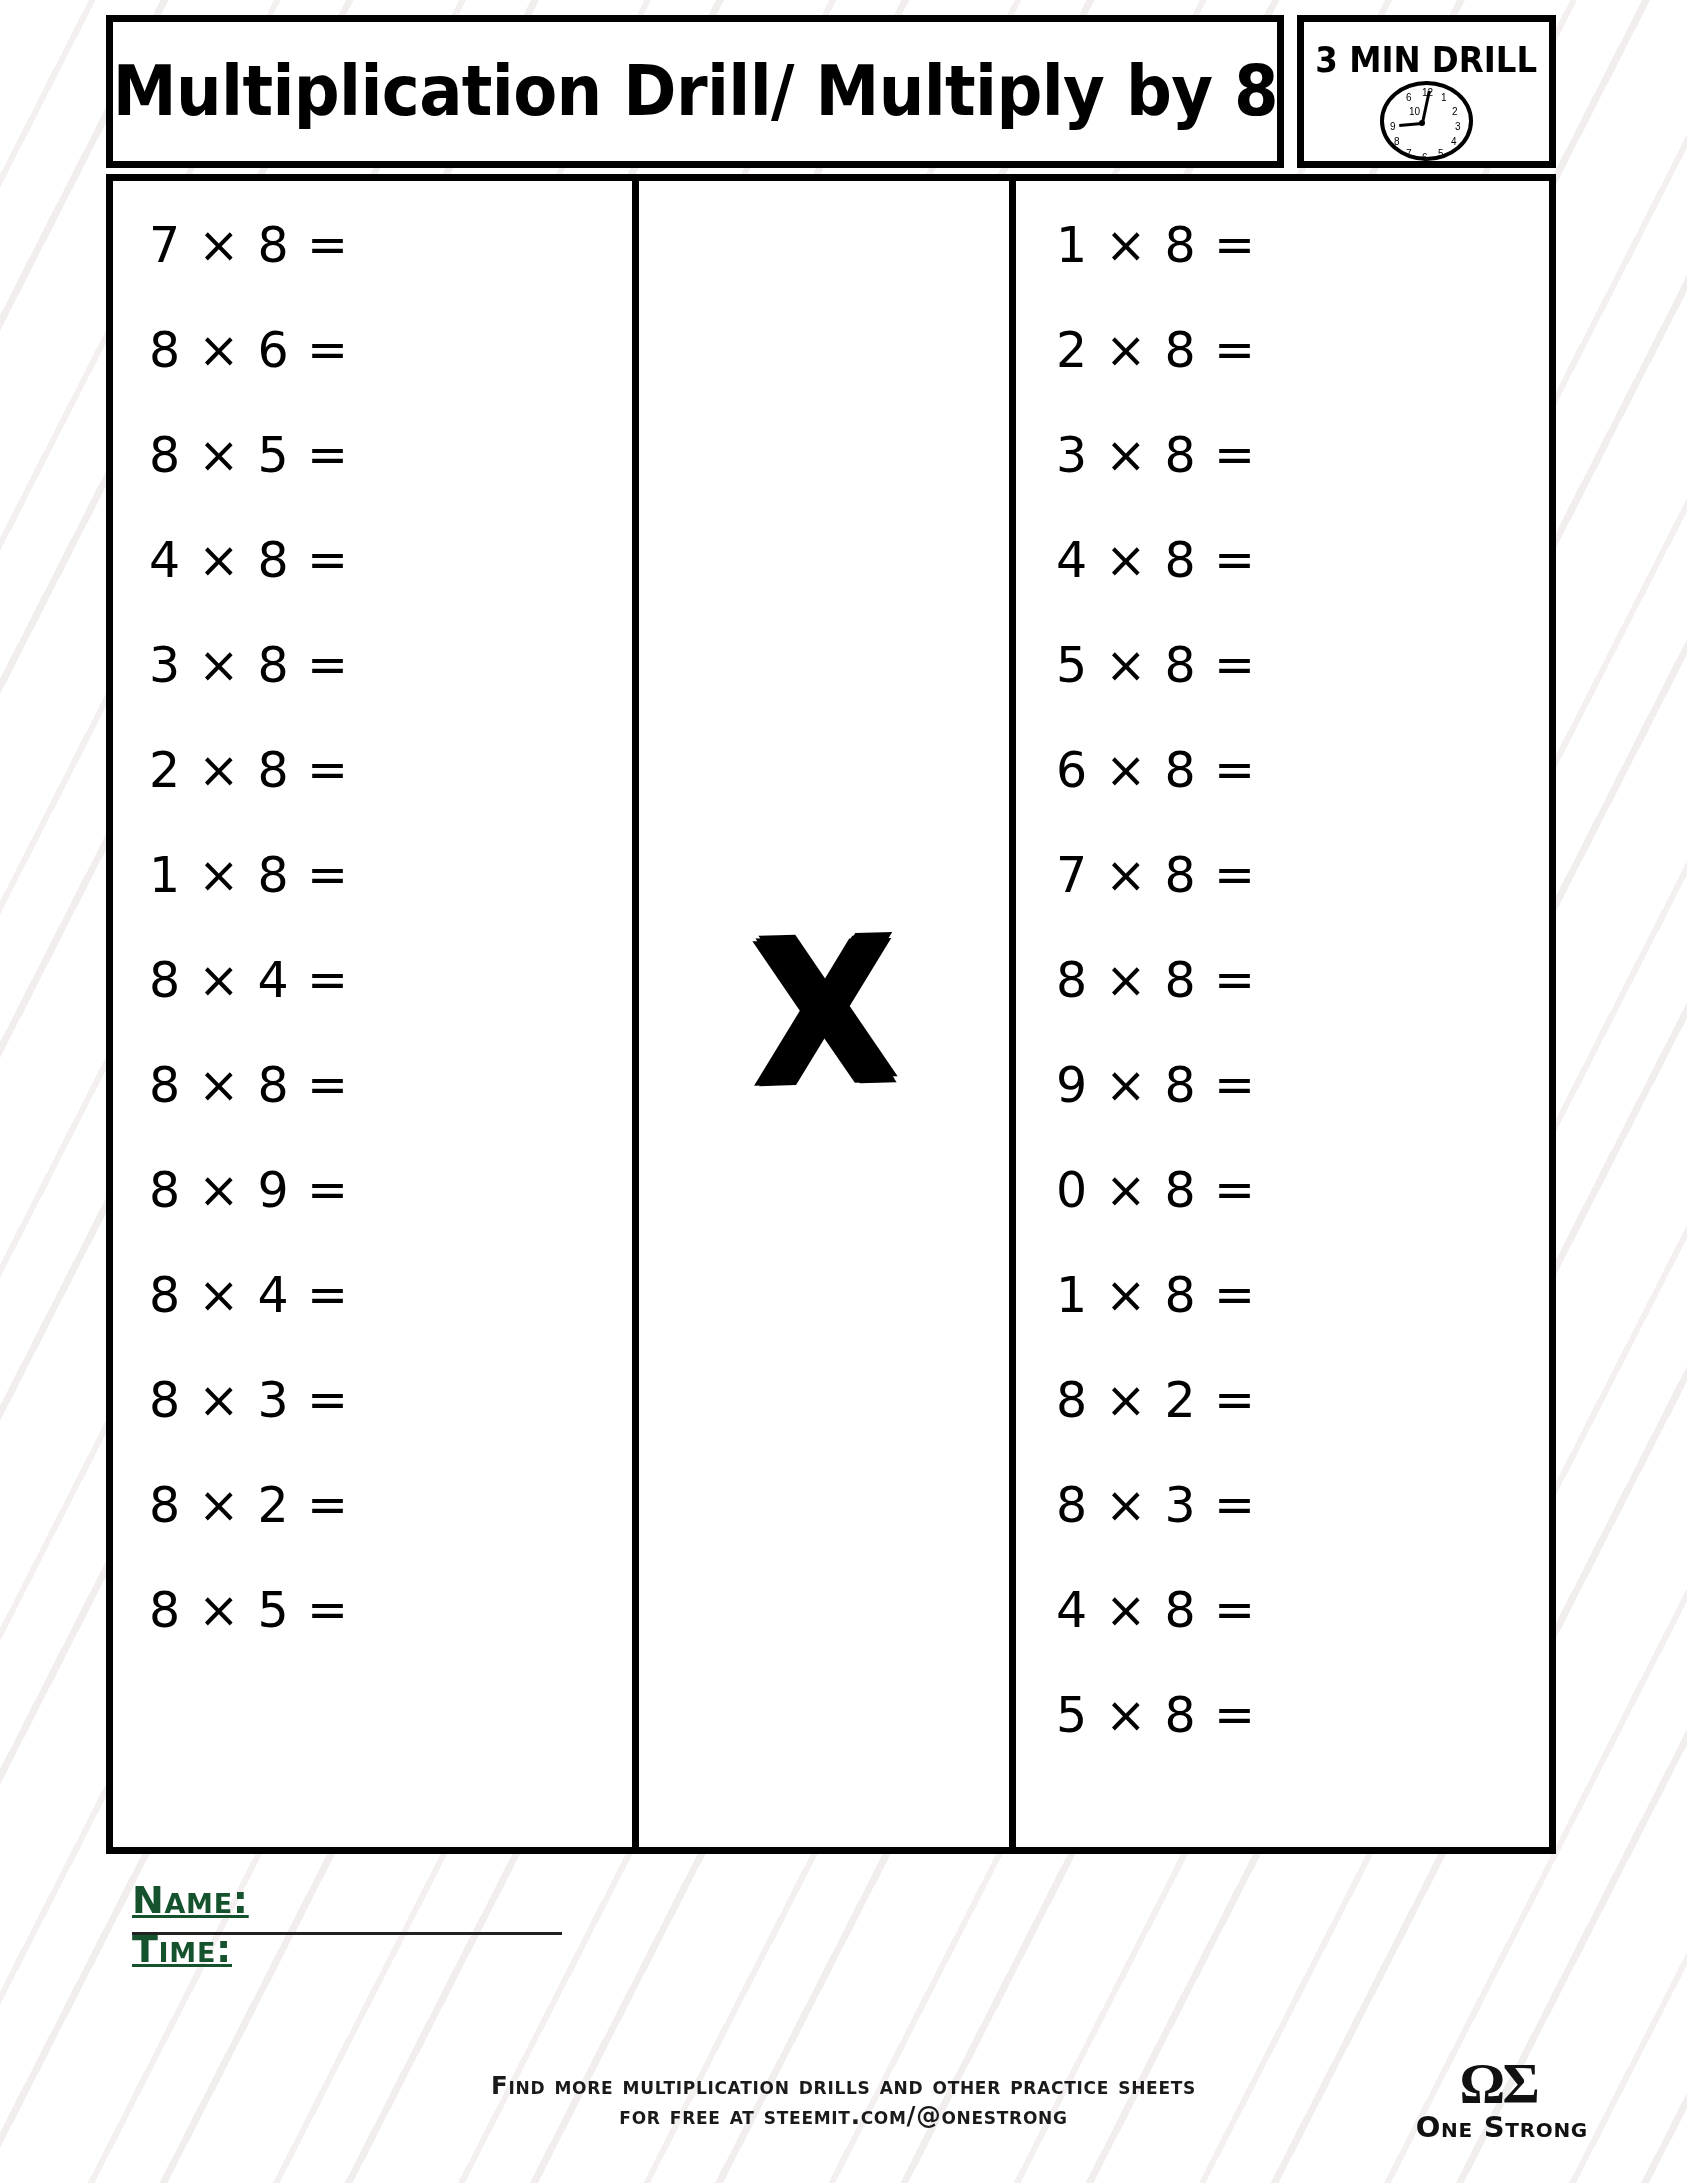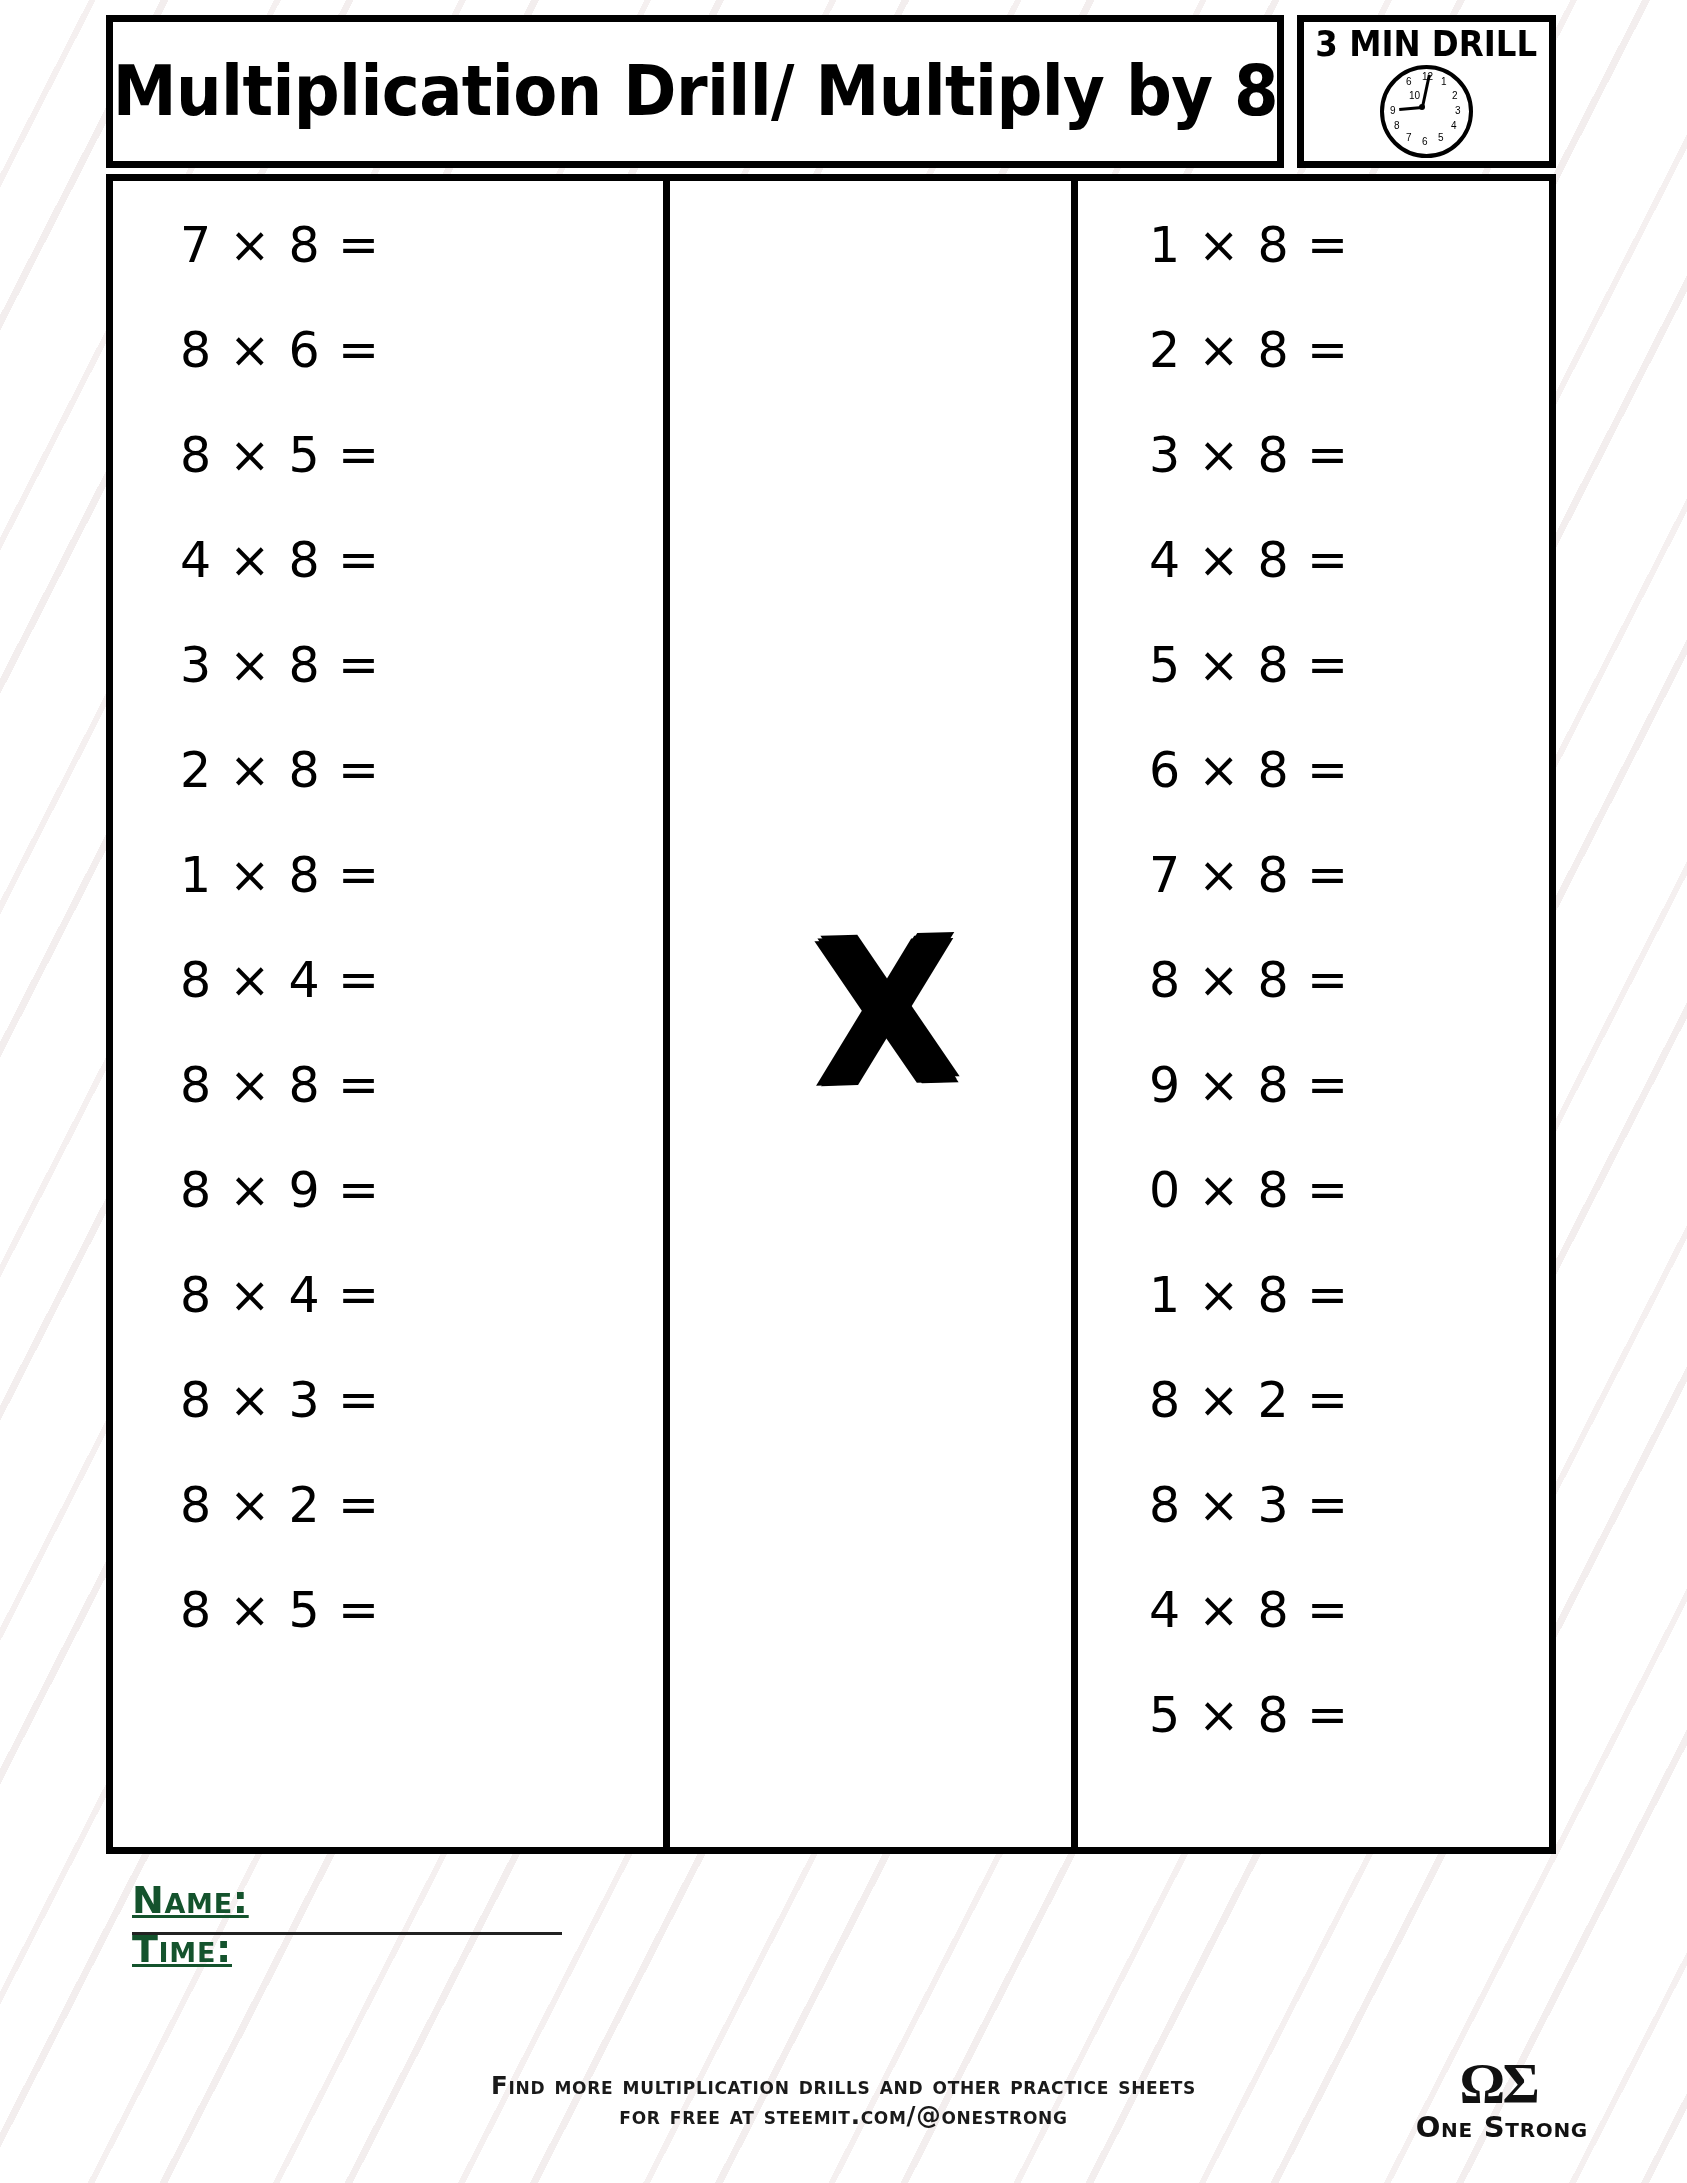--- a/index.html
+++ b/index.html
@@ -80,21 +80,21 @@
     left: 1191px;
     top: 0;
     width: 259px;
     height: 153px;
     border: 7.3px solid #000;
     box-sizing: border-box;
     background: #fff;
     display: flex;
     flex-direction: column;
     align-items: center;
-    padding-top: 3px;
+    padding-top: 19px;
   }
   .drill-label {
     font-family: "DejaVu Sans", sans-serif;
     font-weight: bold;
     font-size: 36px;
     line-height: 38px;
     transform: scaleX(0.9);
     white-space: nowrap;
   }
 
@@ -152,21 +152,20 @@
     width: 1450px;
     height: 1680px;
     border: 7.3px solid #000;
     box-sizing: border-box;
     background: #fff;
     display: flex;
   }
   .col {
     box-sizing: border-box;
     position: relative;
-    margin-left: 31px;
   }
   .col-left {
     width: 526px;
     border-right: 7.3px solid #000;
     padding-top: 12px;
   }
   .col-mid {
     width: 377px;
     border-right: 7.3px solid #000;
     display: flex;

